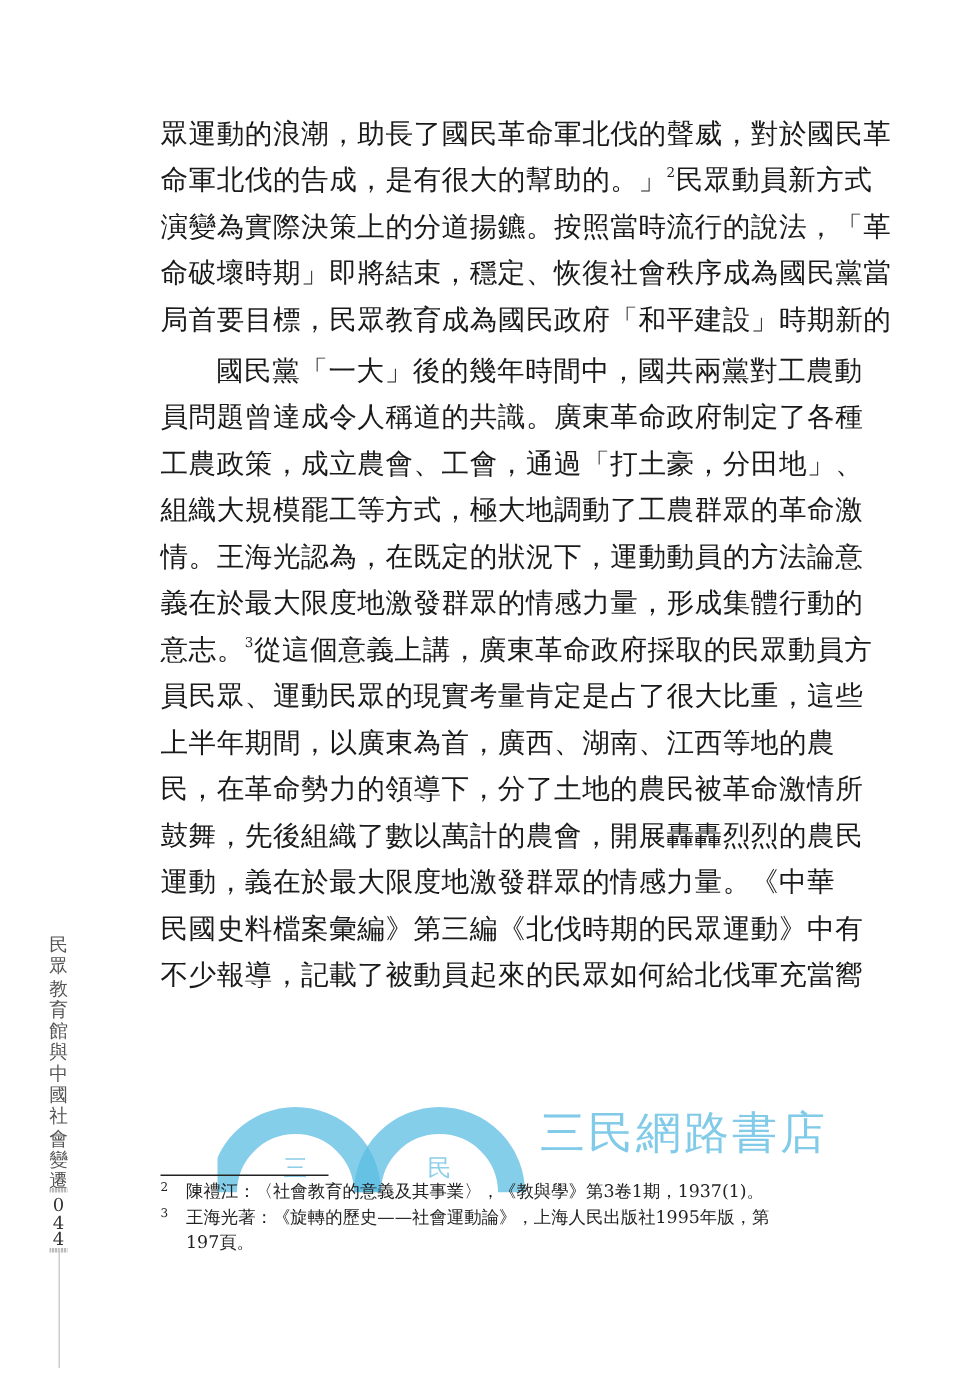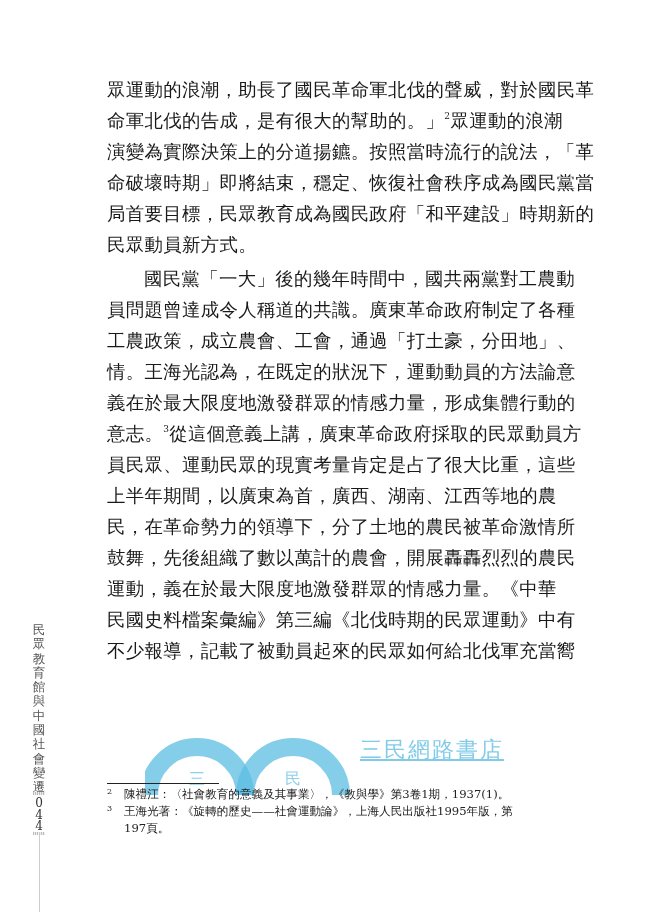--- a/index.html
+++ b/index.html
@@ -20,22 +20,22 @@
   }
   .line.last { text-align-last: left; }
   .line.indent { padding-left: 37px; }
   .para-gap { height: 3px; }
   sup.fn { font-size: 9px; vertical-align: 8px; line-height: 0; }
 
   
   .watermark { position: absolute; left: 145px; top: 735px; width: 430px; height: 60px; pointer-events: none; }
   .wm-arcs { position: absolute; left: 0; top: 0; }
   .wm-title {
-    position: absolute; left: 215px; top: 0px; font-size: 22px; color: #6cc3e4;
-    letter-spacing: 2px; font-family: "DejaVu Serif", serif; opacity: 0.85; text-decoration: underline;
+    position: absolute; left: 215px; top: 0px; font-size: 30px; color: #6cc3e4;
+    letter-spacing: 2px; font-family: "DejaVu Serif", serif; opacity: 0.85;
   }
   .wm-url {
     position: absolute; left: 205px; top: 32px; font-size: 17px; color: #4fb3dd;
     font-family: "DejaVu Sans", sans-serif; opacity: 0.85;
   }
   .wm-char { position: absolute; font-size: 16px; color: #7ac7e6; font-family: "DejaVu Serif", serif; opacity: 0.85; }
 
   
   .fn-rule { position: absolute; left: 107px; top: 783px; width: 112px; height: 1px; background: #222; }
   .footnotes { position: absolute; left: 107px; top: 786px; width: 450px; font-size: 11.6px; color: #222; }
@@ -57,31 +57,31 @@
   .margin-rule { position: absolute; left: 39px; top: 832px; width: 1px; height: 80px; background: #ccc; }
 </style>
 </head>
 <body>
 
 <div class="page">
 
   <div class="body-text">
     <div>
       <span class="line">眾運動的浪潮，助長了國民革命軍北伐的聲威，對於國民革</span>
-      <span class="line"><span>命軍北伐的告成，是有很大的幫助的。」</span><sup class="fn">2</sup><span>眾運動的浪潮</span></span>
+      <span class="line"><span>命軍北伐的告成，是有很大的幫助的。」</span><sup class="fn">2</sup><span>民眾動員新方式</span></span>
       <span class="line">演變為實際決策上的分道揚鑣。按照當時流行的說法，「革</span>
       <span class="line">命破壞時期」即將結束，穩定、恢復社會秩序成為國民黨當</span>
       <span class="line">局首要目標，民眾教育成為國民政府「和平建設」時期新的</span>
-      <span class="line last">民眾動員新方式。</span>
     </div>
     <div class="para-gap"></div>
     <div>
       <span class="line indent">國民黨「一大」後的幾年時間中，國共兩黨對工農動</span>
       <span class="line">員問題曾達成令人稱道的共識。廣東革命政府制定了各種</span>
       <span class="line">工農政策，成立農會、工會，通過「打土豪，分田地」、</span>
+      <span class="line">組織大規模罷工等方式，極大地調動了工農群眾的革命激</span>
       <span class="line">情。王海光認為，在既定的狀況下，運動動員的方法論意</span>
       <span class="line">義在於最大限度地激發群眾的情感力量，形成集體行動的</span>
       <span class="line"><span>意志。</span><sup class="fn">3</sup><span>從這個意義上講，廣東革命政府採取的民眾動員方</span></span>
       <span class="line">員民眾、運動民眾的現實考量肯定是占了很大比重，這些</span>
       <span class="line">上半年期間，以廣東為首，廣西、湖南、江西等地的農</span>
       <span class="line">民，在革命勢力的領導下，分了土地的農民被革命激情所</span>
       <span class="line">鼓舞，先後組織了數以萬計的農會，開展轟轟烈烈的農民</span>
       <span class="line">運動，義在於最大限度地激發群眾的情感力量。《中華</span>
       <span class="line">民國史料檔案彙編》第三編《北伐時期的民眾運動》中有</span>
       <span class="line">不少報導，記載了被動員起來的民眾如何給北伐軍充當嚮</span>

